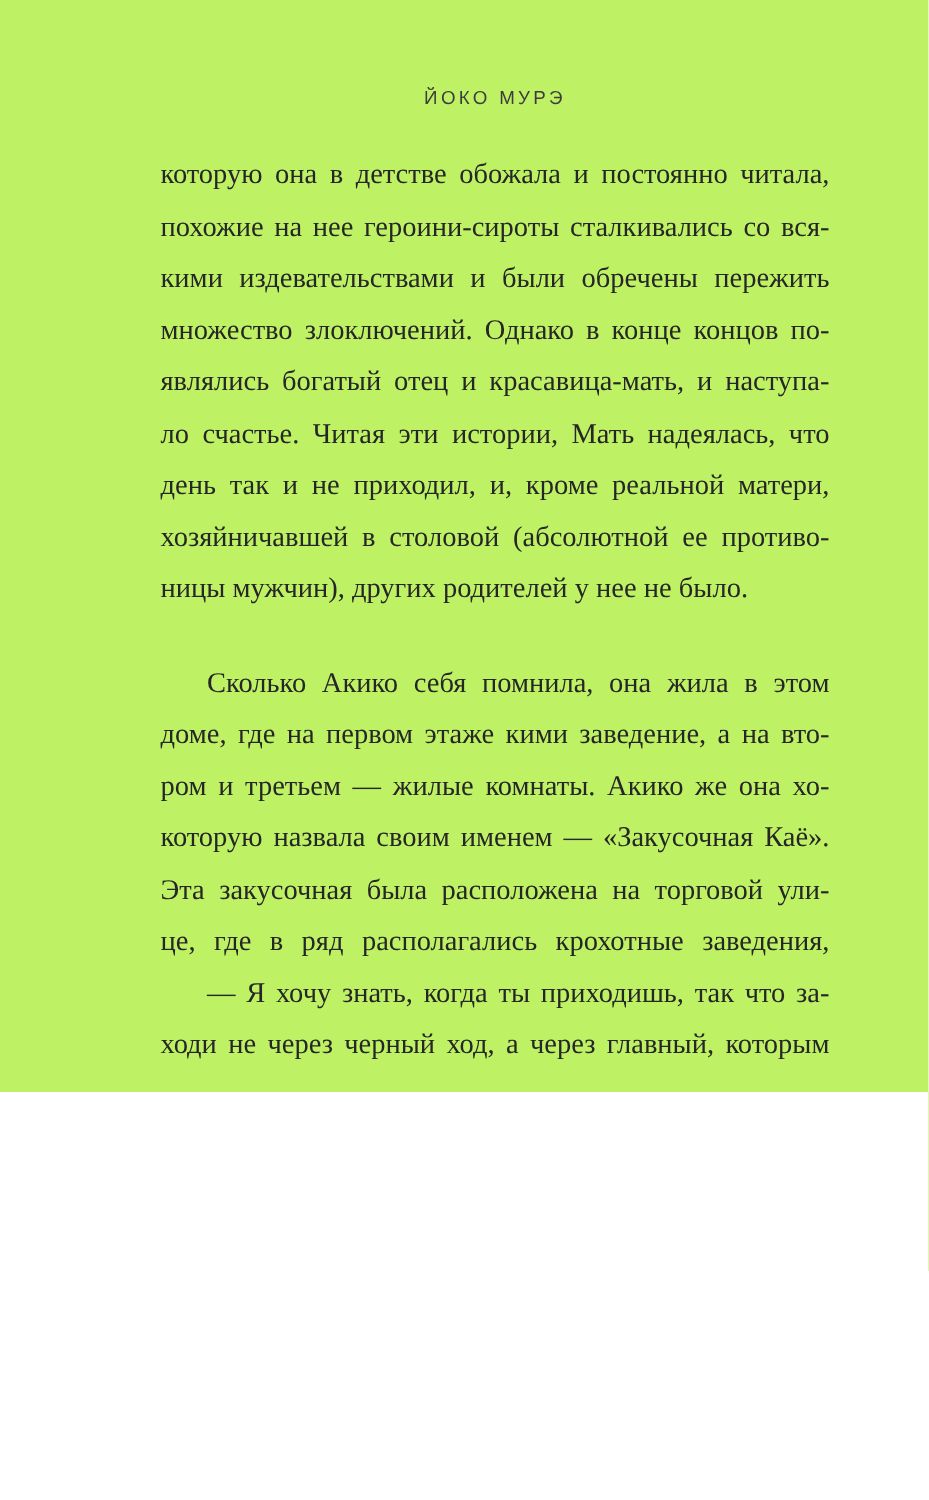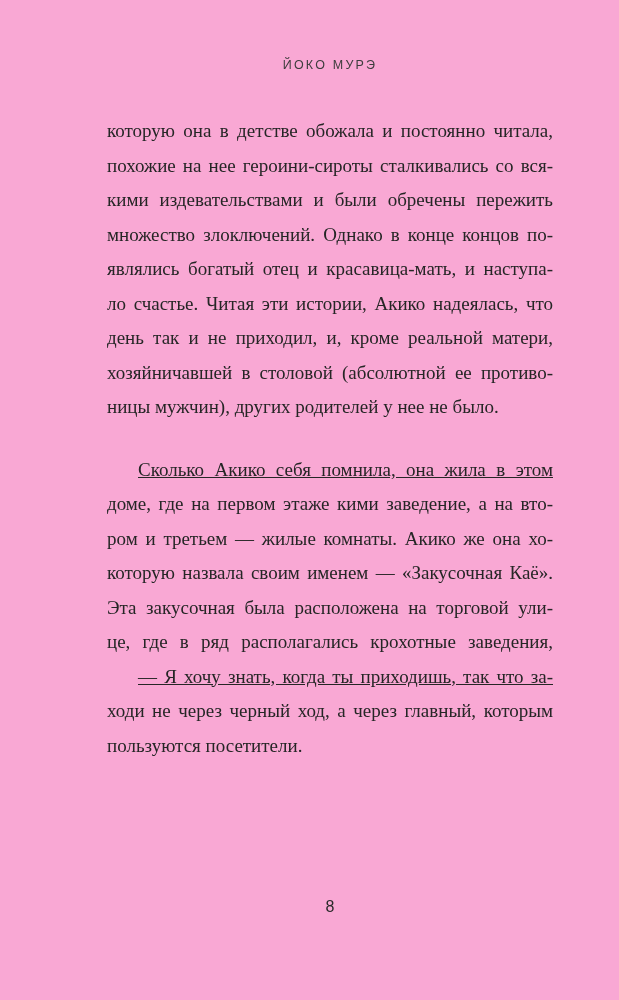--- a/index.html
+++ b/index.html
@@ -3,40 +3,40 @@
 <meta charset="utf-8">
 <style>
   html, body {
     margin: 0;
     padding: 0;
     background: #ffffff;
   }
   .page {
     position: relative;
     width: 619px;
-    height: 1000px;
-    background: #f9a8d4;
+    height: 728px;
+    background: #bef264;
     overflow: hidden;
     font-family: "Liberation Serif", "DejaVu Serif", serif;
   }
   .running-head {
     position: absolute;
     top: 58px;
     left: 107px;
     width: 446px;
     text-align: center;
     font-family: "Liberation Sans", "DejaVu Sans", sans-serif;
     font-size: 12.5px;
     letter-spacing: 2.2px;
     color: #3d3d3d;
     text-transform: uppercase;
   }
   .text-column {
     position: absolute;
-    top: 114px;
+    top: 100px;
     left: 107px;
     width: 446px;
     color: #262626;
   }
   .para {
     margin: 0;
     padding: 0;
   }
   .para.gap {
     margin-top: 28px;
@@ -48,21 +48,20 @@
     color: #262626;
     text-align: justify;
     text-align-last: justify;
     white-space: normal;
   }
   .line.last {
     text-align-last: left;
   }
   .para.indent .line.first {
     text-indent: 31px;
-    text-decoration: underline;
   }
   .folio {
     position: absolute;
     top: 898px;
     left: 107px;
     width: 446px;
     text-align: center;
     font-family: "Liberation Sans", "DejaVu Sans", sans-serif;
     font-size: 16px;
     color: #2a2a2a;
@@ -76,21 +75,21 @@
   <div class="running-head">ЙОКО МУРЭ</div>
 
   <div class="text-column">
 
     <div class="para">
       <div class="line first">которую она в детстве обожала и постоянно читала,</div>
       <div class="line">похожие на нее героини-сироты сталкивались со вся-</div>
       <div class="line">кими издевательствами и были обречены пережить</div>
       <div class="line">множество злоключений. Однако в конце концов по-</div>
       <div class="line">являлись богатый отец и красавица-мать, и наступа-</div>
-      <div class="line">ло счастье. Читая эти истории, Акико надеялась, что</div>
+      <div class="line">ло счастье. Читая эти истории, Мать надеялась, что</div>
       <div class="line">день так и не приходил, и, кроме реальной матери,</div>
       <div class="line">хозяйничавшей в столовой (абсолютной ее противо-</div>
       <div class="line last">ницы мужчин), других родителей у нее не было.</div>
     </div>
 
     <div class="para indent gap">
       <div class="line first">Сколько Акико себя помнила, она жила в этом</div>
       <div class="line">доме, где на первом этаже кими заведение, а на вто-</div>
       <div class="line">ром и третьем — жилые комнаты. Акико же она хо-</div>
       <div class="line">которую назвала своим именем — «Закусочная Каё».</div>

